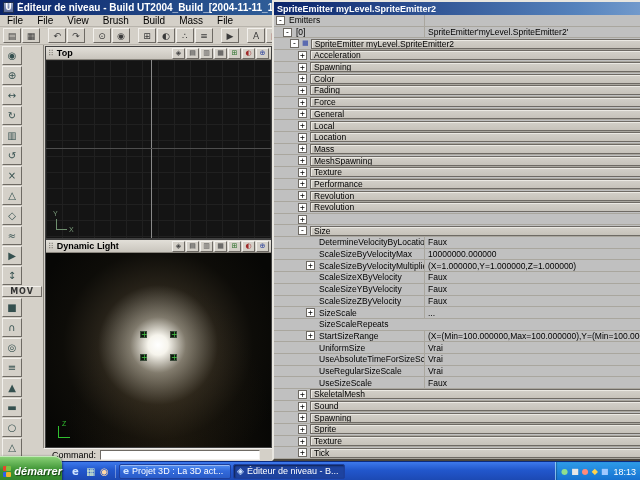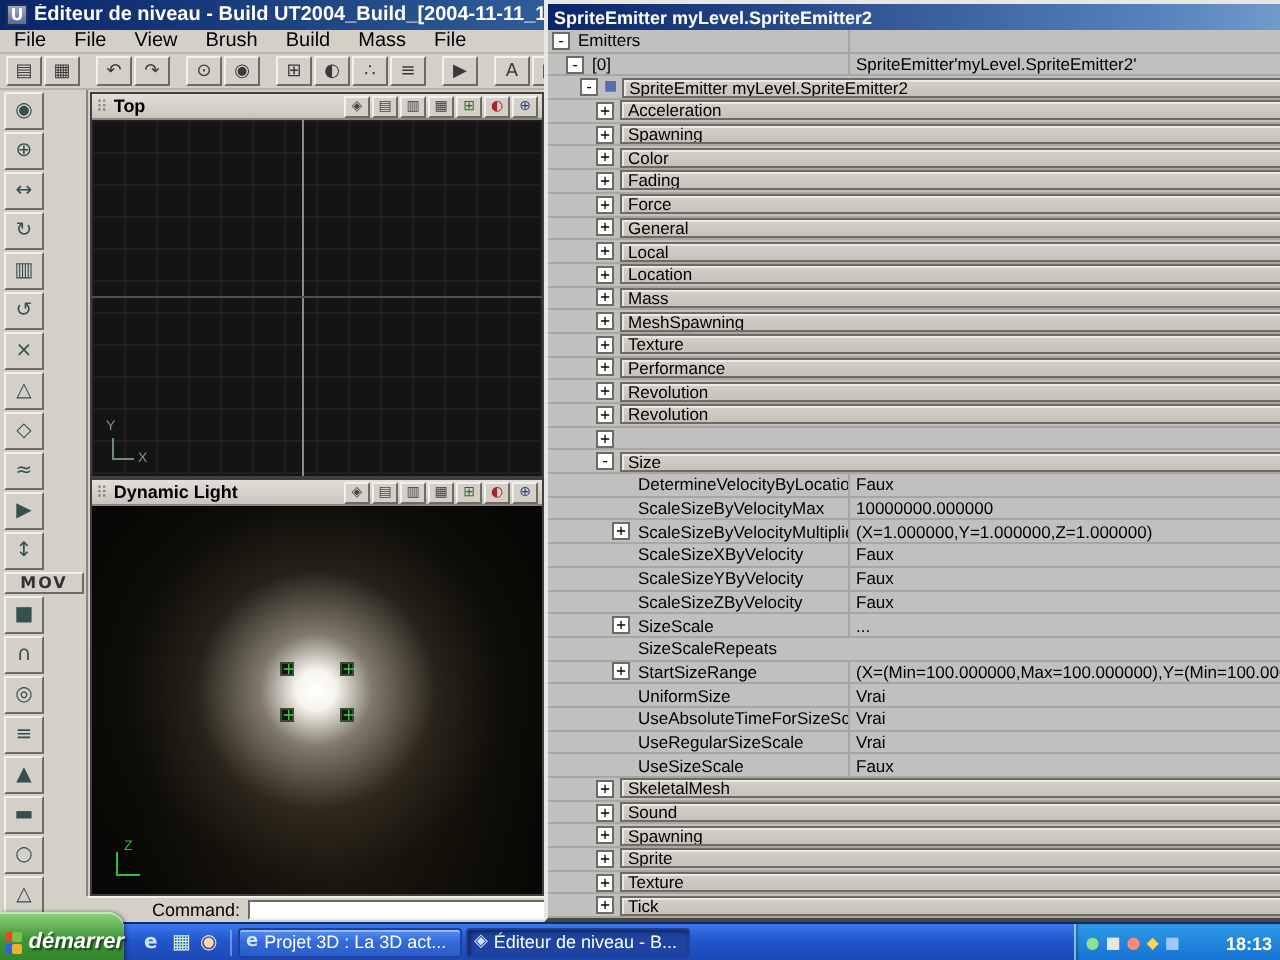--- a/index.html
+++ b/index.html
@@ -56,21 +56,21 @@
   div.sprite:nth-of-type(2){left:124px;top:78px;}
   div.sprite:nth-of-type(3){left:94px;top:101px;}
   div.sprite:nth-of-type(4){left:124px;top:101px;}
   #dyn-axis-v{left:12px;bottom:9px;width:1px;height:12px;background:#30c030;}
   #dyn-axis-h{left:12px;bottom:9px;width:12px;height:1px;background:#30c030;}
   #dyn-axis-label{left:16px;bottom:20px;color:#30c030;font-size:7px;line-height:7px;}
 
   
   #command-bar{left:44px;top:448px;width:596px;height:13px;background:#d4d0c8;border-top:1px solid #f2f0ec;
     display:flex;align-items:center;padding-left:8px;}
-  #command-label{font-size:9px;margin-right:4px;margin-left:24px;}
+  #command-label{font-size:9px;margin-right:4px;}
   #command-input{width:160px;height:10px;font-size:9px;padding:0 2px;
     border:1px solid;border-color:#6e6a64 #f2f0ec #f2f0ec #6e6a64;background:#fff;font-family:"Liberation Sans",sans-serif;}
 
   
   #props{left:272px;top:0;width:436px;height:461px;background:#7f1d1d;z-index:10;
     border:2px solid;border-color:#e8e6e0 #4a463e #4a463e #e8e6e0;}
   #props-titlebar{position:absolute;left:0;top:0;right:0;height:13px;display:flex;align-items:center;
     background:linear-gradient(90deg,#0a246a,#5582bc 70%,#8fb2dc);color:#fff;padding-left:3px;}
   #props-title{font-weight:bold;font-size:9px;flex:1;white-space:nowrap;overflow:hidden;}
   #props-close{width:12px;height:11px;margin-right:1px;font-size:9px;font-weight:bold;line-height:9px;text-align:center;padding:0;color:#000;}
@@ -110,21 +110,21 @@
   #tasks{display:flex;align-items:center;}
   .task-btn{width:112px;height:15px;margin-right:2px;border:1px solid #1e3f9c;border-radius:2px;
     background:linear-gradient(#5590f2,#336adb 45%,#2a5cc8);box-shadow:inset 0 1px 0 rgba(255,255,255,.4);
     display:flex;align-items:center;color:#fff;padding:0 3px;cursor:default;}
   .task-btn.active{background:#1e43a0;box-shadow:inset 1px 1px 2px rgba(0,0,0,.5);}
   .task-ic{flex:none;font-size:9px;margin-right:3px;font-weight:bold;color:#cfe4ff;}
   .task-label{font-size:9px;white-space:nowrap;overflow:hidden;}
   #tray{position:absolute;right:0;top:0;height:19px;display:flex;align-items:center;padding:0 4px 0 5px;
     background:linear-gradient(#2e9be8,#1470d0);border-left:1px solid rgba(255,255,255,.45);box-shadow:inset 1px 0 1px rgba(0,0,0,.25);}
   .tray-ic{font-size:8px;line-height:9px;margin-right:3px;cursor:default;}
-  #clock{font-size:9px;color:#fff;margin-left:20px;font-weight:bold;}
+  #clock{font-size:9px;color:#fff;margin-left:2px;}
 </style>
 </head>
 <body>
 
 <div id="screen">
 
   <div id="main-window" class="abs" style="left:0;top:0;width:640px;height:461px;">
 
     <div id="titlebar" class="abs">
       <span id="app-icon" class="glyph">U</span>

